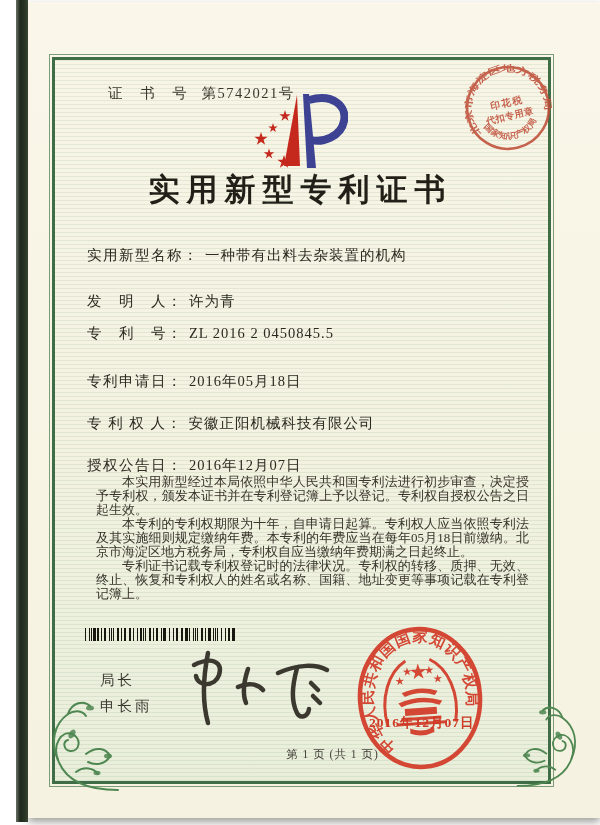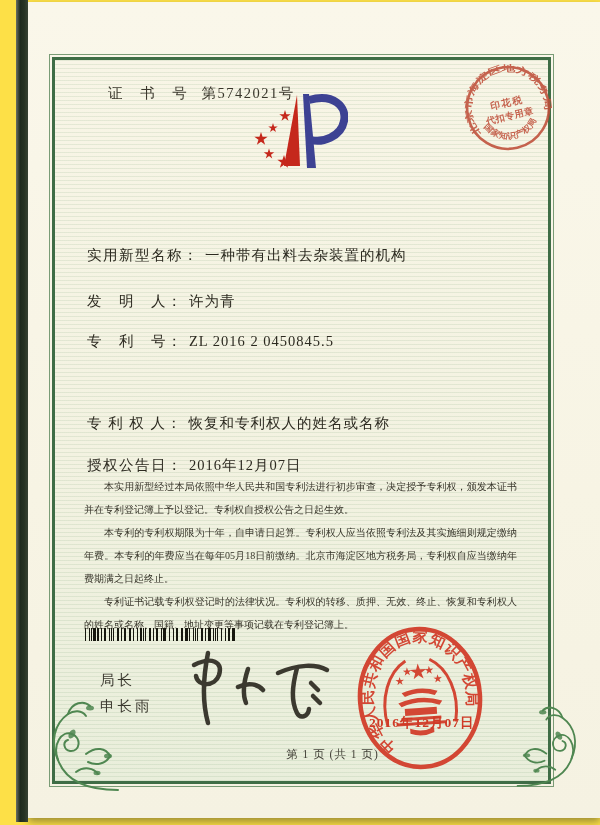--- a/index.html
+++ b/index.html
@@ -1,16 +1,16 @@
 <!DOCTYPE html>
 <html><head>
 <meta charset="utf-8">
 <style>
   html,body{margin:0;padding:0;background:#d8d8d4;}
-  .scan{position:relative;width:600px;height:825px;background:#fde047;overflow:hidden;
+  .scan{position:relative;width:600px;height:825px;background:#ffffff;overflow:hidden;
         font-family:"Liberation Serif","DejaVu Serif",serif;}
   .spine{position:absolute;left:16px;top:0;width:12px;height:822px;
          background:linear-gradient(90deg,#6a6f63 0%,#1f2b1e 35%,#283525 70%,#3c4a39 100%);}
   .page{position:absolute;left:28px;top:2px;width:572px;height:816px;
         background:linear-gradient(180deg,#faf7ea 0%,#f7f4e4 60%,#f5f2e2 100%);
         box-shadow:0 4px 8px rgba(40,40,30,.45);}
   .frame{position:absolute;left:49px;top:54px;width:503px;height:731px;
          border:1px solid #7a9c76;z-index:1;}
   .frame-inner{position:absolute;inset:2px;border:3px solid #3f6d46;box-sizing:border-box;
          background:
@@ -20,22 +20,22 @@
   .cert-no{position:absolute;left:108px;top:84px;z-index:2;font-size:14.5px;color:#3a372c;}
   .cert-no .lbl{letter-spacing:7px;}
   .cert-no .num{letter-spacing:1.5px;margin-left:4px;}
   .logo{position:absolute;left:252px;top:90px;z-index:2;}
   .title{position:absolute;left:49px;top:169px;width:503px;text-align:center;z-index:2;
          font-size:31px;font-weight:bold;color:#211f18;letter-spacing:7px;}
   .field{position:absolute;left:87px;width:440px;z-index:2;font-size:14.5px;color:#2c2a20;
          white-space:nowrap;}
   .flabel{letter-spacing:1.5px;}
   .fvalue{margin-left:6px;letter-spacing:1px;}
-  .body-text{position:absolute;left:84px;top:475px;width:433px;z-index:2;
-         font-size:10px;line-height:23px;color:#37352a;text-align:justify;}
+  .body-text{position:absolute;left:96px;top:475px;width:433px;z-index:2;
+         font-size:13px;line-height:14px;color:#37352a;text-align:justify;}
   .body-text p{margin:0;text-indent:2em;}
   .barcode{position:absolute;left:85px;top:628px;width:152px;height:13px;z-index:2;
          background-image:
           repeating-linear-gradient(90deg,#17170f 0px,#17170f 1.5px,rgba(0,0,0,0) 1.5px,rgba(0,0,0,0) 4px),
           repeating-linear-gradient(90deg,#17170f 0px,#17170f 1px,rgba(0,0,0,0) 1px,rgba(0,0,0,0) 6.5px),
           repeating-linear-gradient(90deg,rgba(0,0,0,0) 0px,rgba(0,0,0,0) 9px,#17170f 9px,#17170f 11px,rgba(0,0,0,0) 11px,rgba(0,0,0,0) 23px);}
   .director{position:absolute;left:100px;z-index:2;font-family:"Liberation Sans","DejaVu Sans",sans-serif;
          font-size:14.5px;color:#3c3a30;letter-spacing:3px;font-weight:500;}
   .signature{position:absolute;left:178px;top:643px;z-index:3;}
   .seal{position:absolute;left:352px;top:622px;z-index:5;transform:rotate(-4deg);opacity:.93;}
@@ -76,32 +76,36 @@
     </g>
     <g fill="#c5281c">
       <use href="#star" transform="translate(33,26) scale(6)"></use>
       <use href="#star" transform="translate(21,38) scale(5)"></use>
       <use href="#star" transform="translate(9,49) scale(7)"></use>
       <use href="#star" transform="translate(17,64) scale(5.5)"></use>
       <use href="#star" transform="translate(32,72) scale(7)"></use>
     </g>
   </svg>
 
+  <div class="title">实用新型专利证书</div>
 
   <div class="field" style="top:246px">
     <span class="flabel">实用新型名称：</span><span class="fvalue">一种带有出料去杂装置的机构</span>
   </div>
   <div class="field" style="top:292px">
     <span class="flabel">发　明　人：</span><span class="fvalue">许为青</span>
   </div>
-  <div class="field" style="top:332px">
+  <div class="field" style="top:324px">
     <span class="flabel">专　利　号：</span><span class="fvalue">ZL 2016 2 0450845.5</span>
   </div>
+  <div class="field" style="top:372px">
+    <span class="flabel">专利申请日：</span><span class="fvalue">2016年05月18日</span>
+  </div>
   <div class="field" style="top:414px">
-    <span class="flabel">专 利 权 人：</span><span class="fvalue">恢复和专利权人的姓名或名称</span>
+    <span class="flabel">专 利 权 人：</span><span class="fvalue">安徽正阳机械科技有限公司</span>
   </div>
   <div class="field" style="top:456px">
     <span class="flabel">授权公告日：</span><span class="fvalue">2016年12月07日</span>
   </div>
 
   <div class="body-text">
     <p>本实用新型经过本局依照中华人民共和国专利法进行初步审查，决定授予专利权，颁发本证书并在专利登记簿上予以登记。专利权自授权公告之日起生效。</p>
     <p>本专利的专利权期限为十年，自申请日起算。专利权人应当依照专利法及其实施细则规定缴纳年费。本专利的年费应当在每年05月18日前缴纳。北京市海淀区地方税务局，专利权自应当缴纳年费期满之日起终止。</p>
     <p>专利证书记载专利权登记时的法律状况。专利权的转移、质押、无效、终止、恢复和专利权人的姓名或名称、国籍、地址变更等事项记载在专利登记簿上。</p>
   </div>

